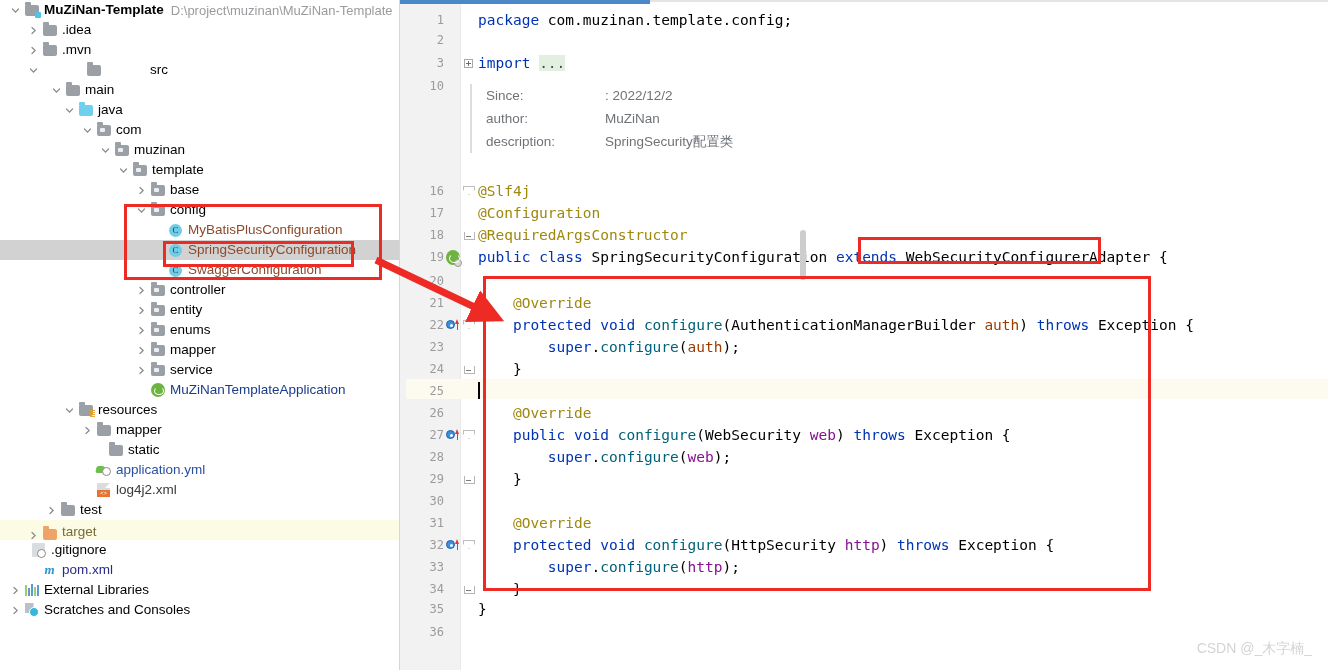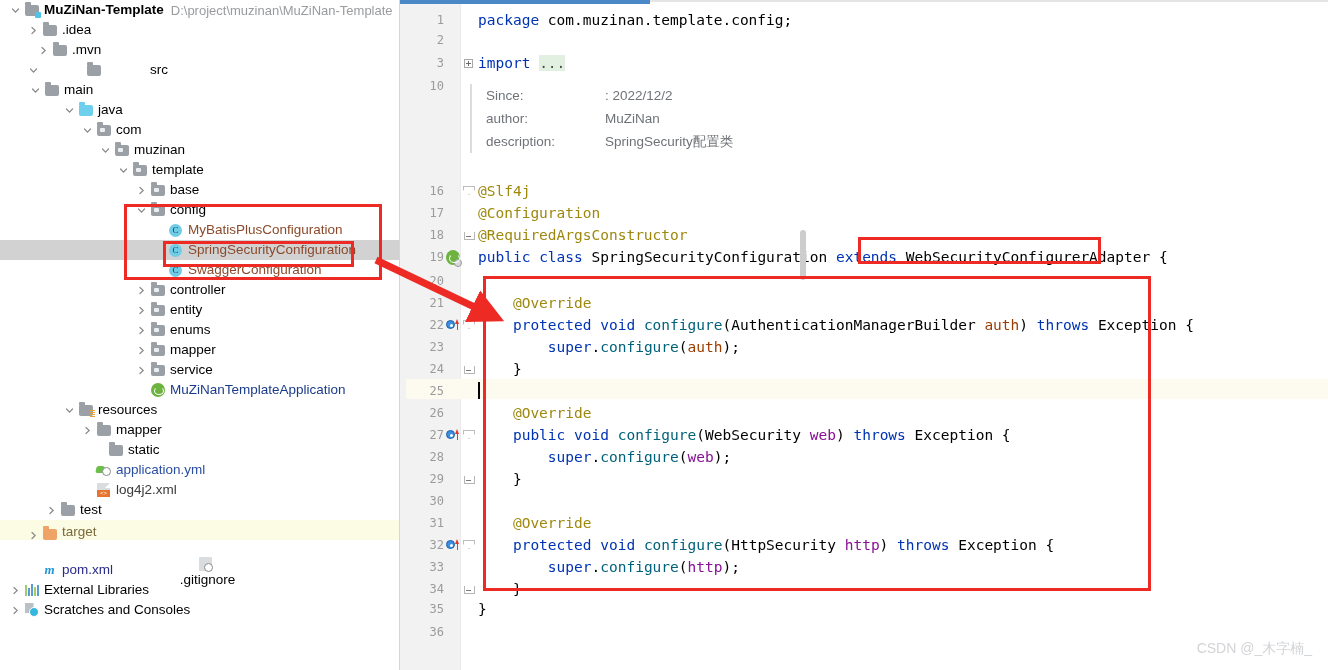--- a/index.html
+++ b/index.html
@@ -384,21 +384,21 @@
           <span class="twisty">
             <svg width="9" height="9" viewBox="0 0 9 9">
               <path d="M3,1.5 L6.2,4.5 L3,7.5" fill="none" stroke="#8a8a8a" stroke-width="1.2" stroke-linecap="round"></path>
             </svg>
           </span>
           <span class="ico">
             <span class="folder"></span>
           </span>
           <span class="label">.idea</span>
         </div>
-        <div class="tree-row" style="padding-left: 36px;">
+        <div class="tree-row" style="padding-left: 26px;">
           <span class="twisty">
             <svg width="9" height="9" viewBox="0 0 9 9">
               <path d="M3,1.5 L6.2,4.5 L3,7.5" fill="none" stroke="#8a8a8a" stroke-width="1.2" stroke-linecap="round"></path>
             </svg>
           </span>
           <span class="ico">
             <span class="folder"></span>
           </span>
           <span class="label">.mvn</span>
         </div>
@@ -406,21 +406,21 @@
           <span class="twisty">
             <svg width="9" height="9" viewBox="0 0 9 9">
               <path d="M1.5,3 L4.5,6.2 L7.5,3" fill="none" stroke="#8a8a8a" stroke-width="1.2" stroke-linecap="round"></path>
             </svg>
           </span>
           <span class="ico">
             <span class="folder"></span>
           </span>
           <span class="label">src</span>
         </div>
-        <div class="tree-row" style="padding-left: 28px;">
+        <div class="tree-row" style="padding-left: 49px;">
           <span class="twisty">
             <svg width="9" height="9" viewBox="0 0 9 9">
               <path d="M1.5,3 L4.5,6.2 L7.5,3" fill="none" stroke="#8a8a8a" stroke-width="1.2" stroke-linecap="round"></path>
             </svg>
           </span>
           <span class="ico">
             <span class="folder"></span>
           </span>
           <span class="label">main</span>
         </div>
@@ -631,21 +631,21 @@
           <span class="twisty">
             <svg width="9" height="9" viewBox="0 0 9 9">
               <path d="M3,1.5 L6.2,4.5 L3,7.5" fill="none" stroke="#8a8a8a" stroke-width="1.2" stroke-linecap="round"></path>
             </svg>
           </span>
           <span class="ico">
             <span class="folder orange"></span>
           </span>
           <span class="label cls-target">target</span>
         </div>
-        <div class="tree-row" style="padding-left: 15px; flex-direction: column;">
+        <div class="tree-row" style="padding-left: 15px;">
           <span class="twisty"></span>
           <span class="ico">
             <span class="git-ico"></span>
           </span>
           <span class="label">.gitignore</span>
         </div>
         <div class="tree-row" style="padding-left: 26px;">
           <span class="twisty"></span>
           <span class="ico">
             <span class="m-ico">m</span>

